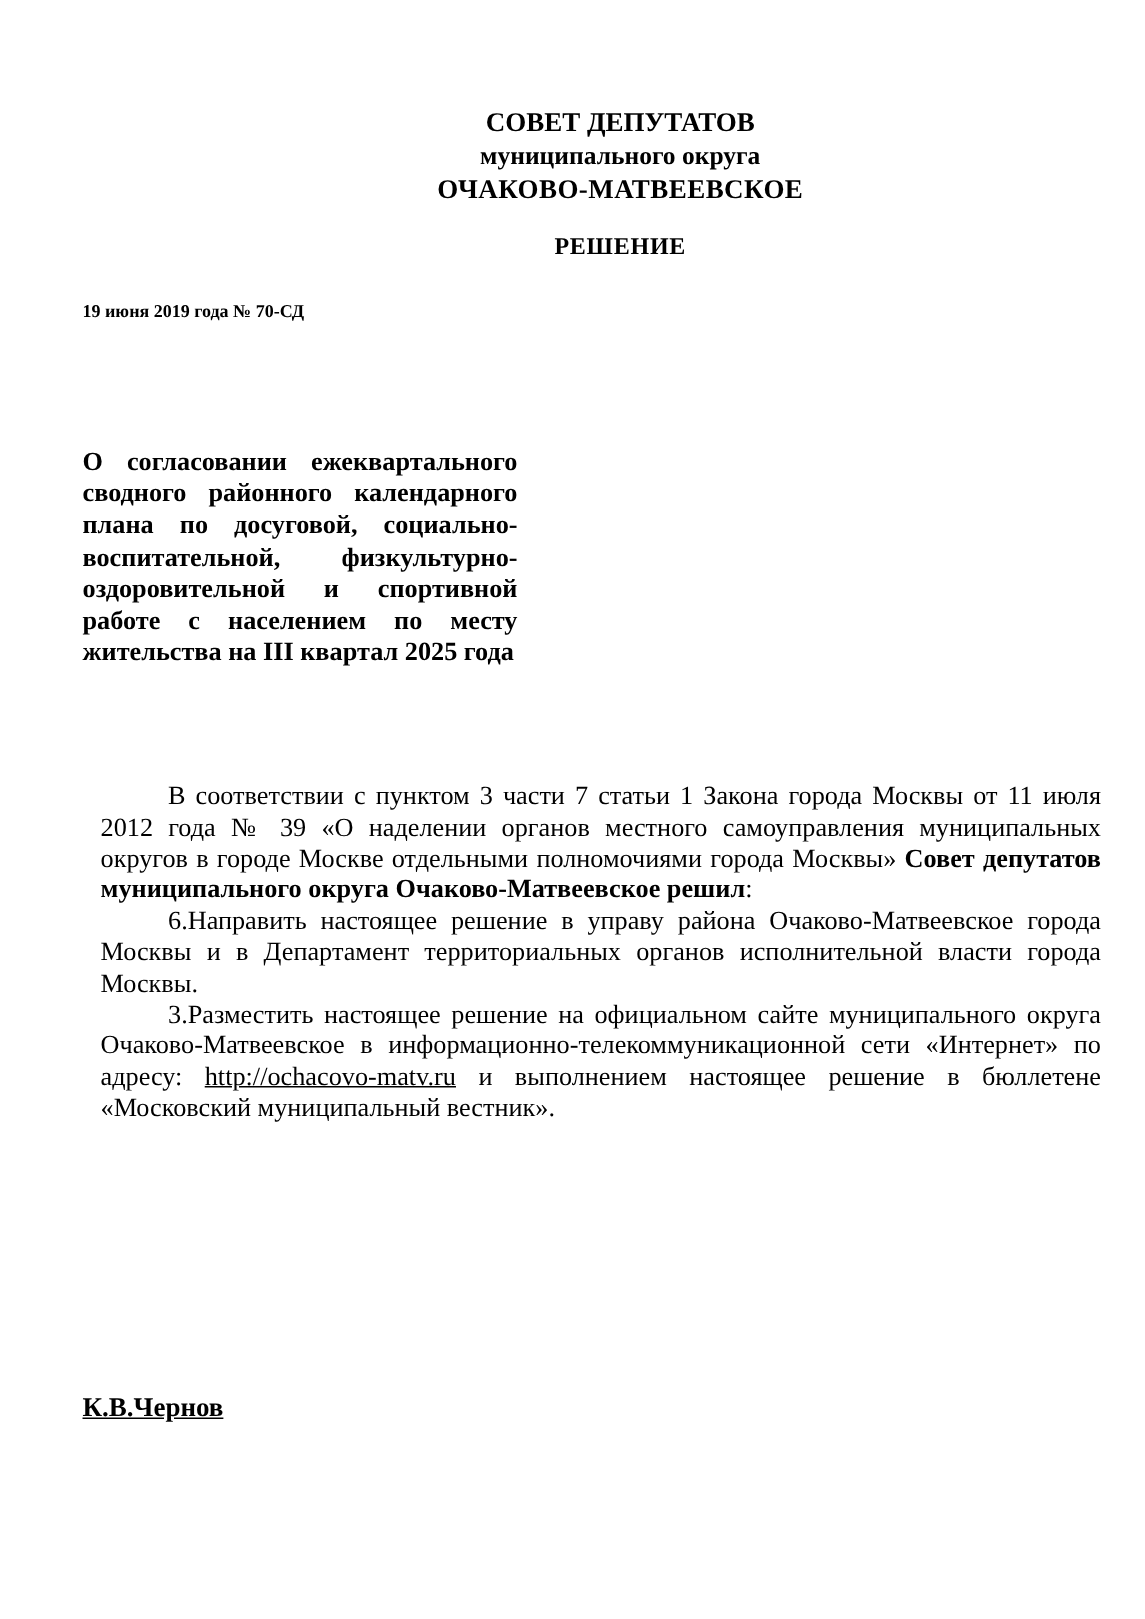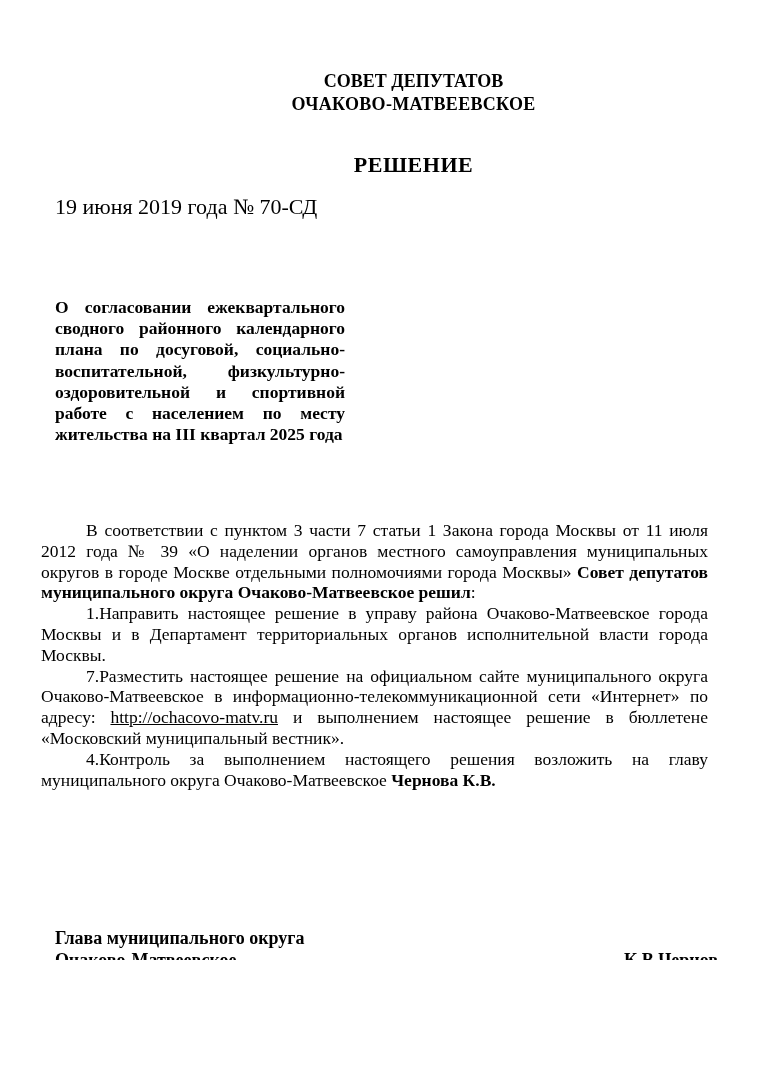--- a/index.html
+++ b/index.html
@@ -23,46 +23,46 @@
     right: 41px;
     text-align: center;
     font-weight: bold;
   }
   .org-header { top: 70px; }
   .org-line-1 { font-size: 18px; line-height: 23px; }
   .org-line-2 { font-size: 17px; line-height: 22px; }
   .org-line-3 { font-size: 18px; line-height: 22px; letter-spacing: 0.3px; }
   .doc-type {
     top: 154px;
-    font-size: 22px;
+    font-size: 16px;
     line-height: 22px;
     letter-spacing: 0.5px;
   }
   .doc-date {
     position: absolute;
     top: 196px;
     left: 55px;
-    font-weight: normal;
-    font-size: 22px;
+    font-weight: bold;
+    font-size: 12px;
     line-height: 22px;
   }
   .subject {
     position: absolute;
     top: 297px;
     left: 55px;
     width: 290px;
     font-weight: bold;
     font-size: 17.5px;
     line-height: 21.2px;
     text-align: justify;
   }
   .body-text {
     position: absolute;
     top: 520px;
-    left: 41px;
+    left: 67px;
     width: 667px;
     font-size: 17.5px;
     line-height: 20.8px;
     text-align: justify;
   }
   .body-text p {
     margin: 0;
     padding: 0;
     text-indent: 45px;
   }
@@ -85,41 +85,37 @@
   .sig-name { white-space: nowrap; text-decoration: underline; }
   b { font-weight: bold; }
 </style>
 </head>
 <body>
 
 <div class="page">
 
   <div class="center-block org-header">
     <div class="org-line-1">СОВЕТ ДЕПУТАТОВ</div>
+    <div class="org-line-2">муниципального округа</div>
     <div class="org-line-3">ОЧАКОВО-МАТВЕЕВСКОЕ</div>
   </div>
 
   <div class="center-block doc-type">РЕШЕНИЕ</div>
 
   <div class="doc-date">19 июня 2019 года № 70-СД</div>
 
   <div class="subject">О согласовании ежеквартального сводного районного календарного плана по досуговой, социально-воспитательной, физкультурно-оздоровительной и спортивной работе с населением по месту жительства на  III квартал 2025 года</div>
 
   <div class="body-text">
     <p><span>В соответствии с пунктом 3 части 7 статьи 1 Закона города Москвы от 11 июля 2012 года № 39 «О наделении органов местного самоуправления муниципальных округов в городе Москве отдельными полномочиями города Москвы» </span><b>Совет депутатов муниципального округа Очаково-Матвеевское решил</b><span>:</span></p>
 
 
-    <p><span>1.Направить настоящее решение в управу района Очаково-Матвеевское города Москвы и в Департамент территориальных органов исполнительной власти города Москвы.</span></p>
+    <p><span>6.Направить настоящее решение в управу района Очаково-Матвеевское города Москвы и в Департамент территориальных органов исполнительной власти города Москвы.</span></p>
 
-    <p><span>7.Разместить настоящее решение на официальном сайте муниципального округа Очаково-Матвеевское в информационно-телекоммуникационной сети «Интернет» по адресу: </span><a href="#" class="doc-link">http://ochacovo-matv.ru</a><span> и выполнением настоящее решение в бюллетене «Московский муниципальный вестник».</span></p>
+    <p><span>3.Разместить настоящее решение на официальном сайте муниципального округа Очаково-Матвеевское в информационно-телекоммуникационной сети «Интернет» по адресу: </span><a href="#" class="doc-link">http://ochacovo-matv.ru</a><span> и выполнением настоящее решение в бюллетене «Московский муниципальный вестник».</span></p>
 
-    <p><span>4.Контроль за выполнением настоящего решения возложить на главу муниципального округа Очаково-Матвеевское </span><b>Чернова К.В.</b></p>
   </div>
 
   <div class="signature">
-    <div class="sig-left">
-      <div>Глава муниципального округа</div>
-      <div>Очаково-Матвеевское</div>
-    </div>
     <div class="sig-name">К.В.Чернов</div>
   </div>
 
 </div>
 
 </body></html>

